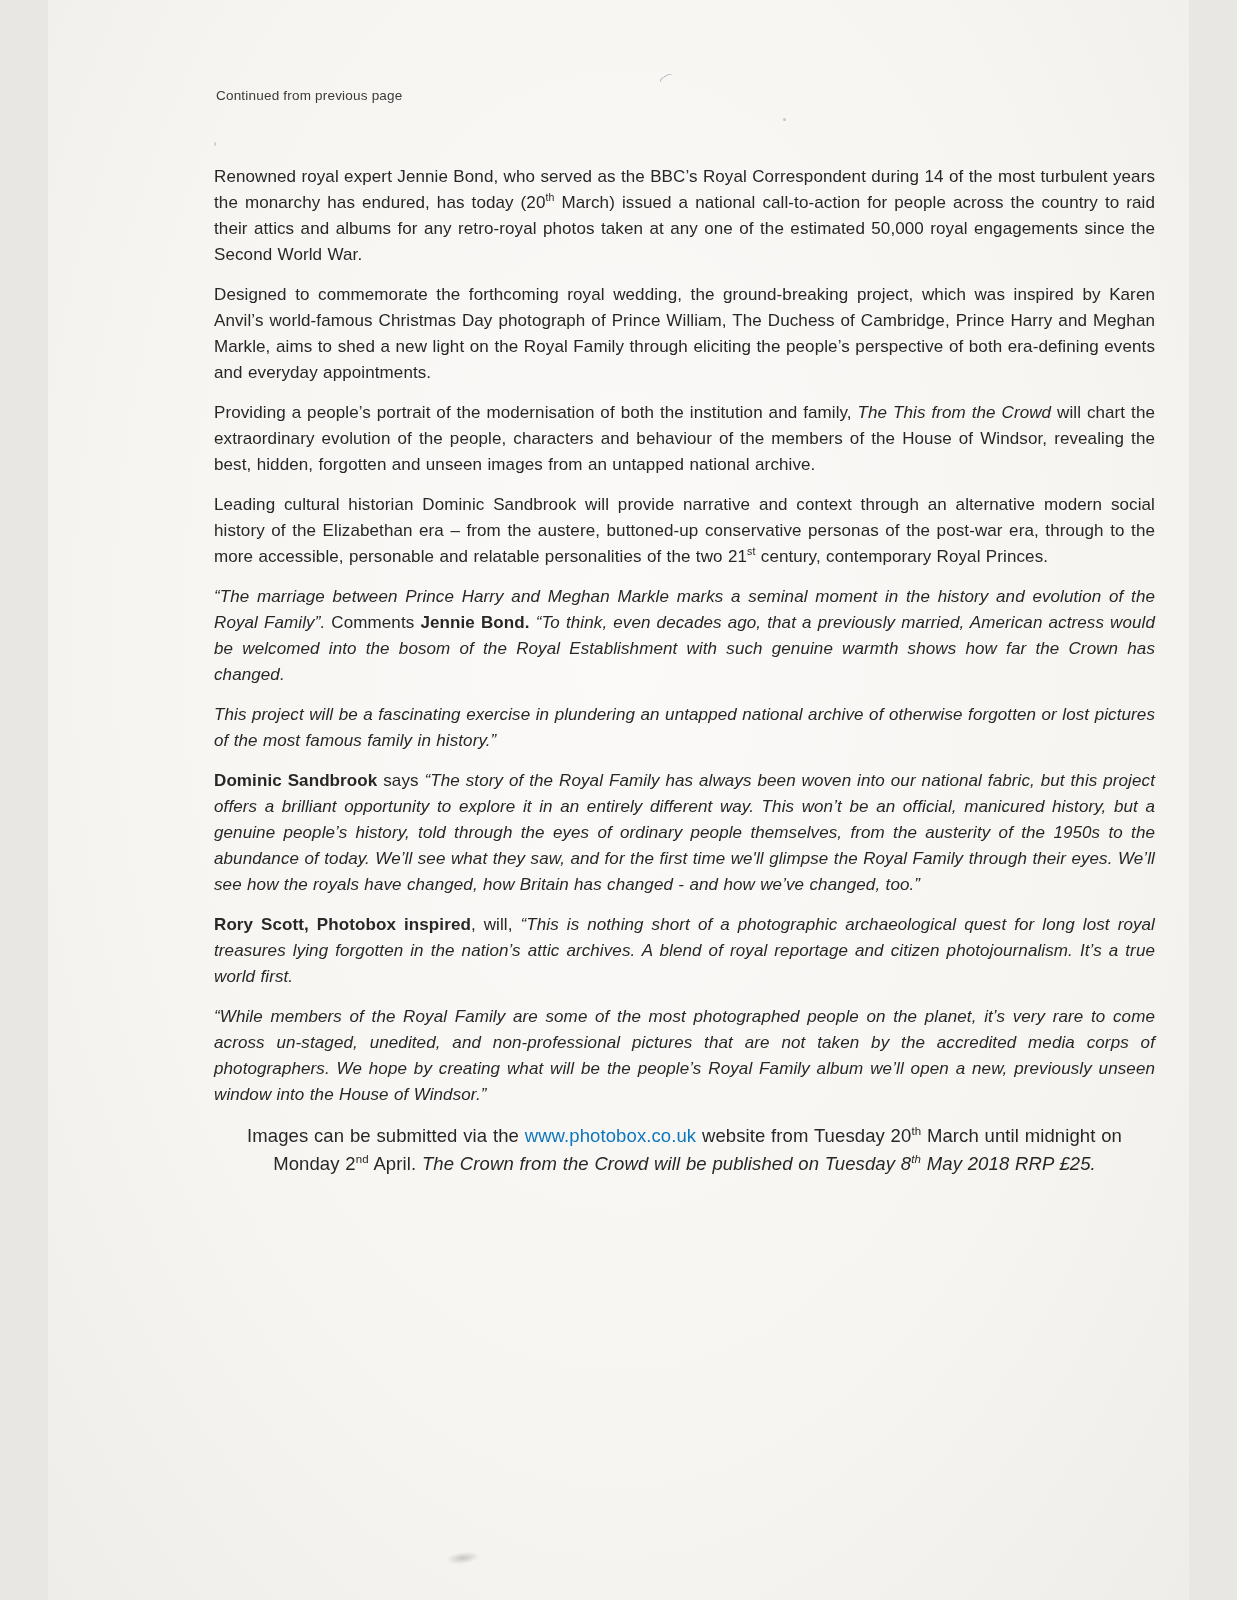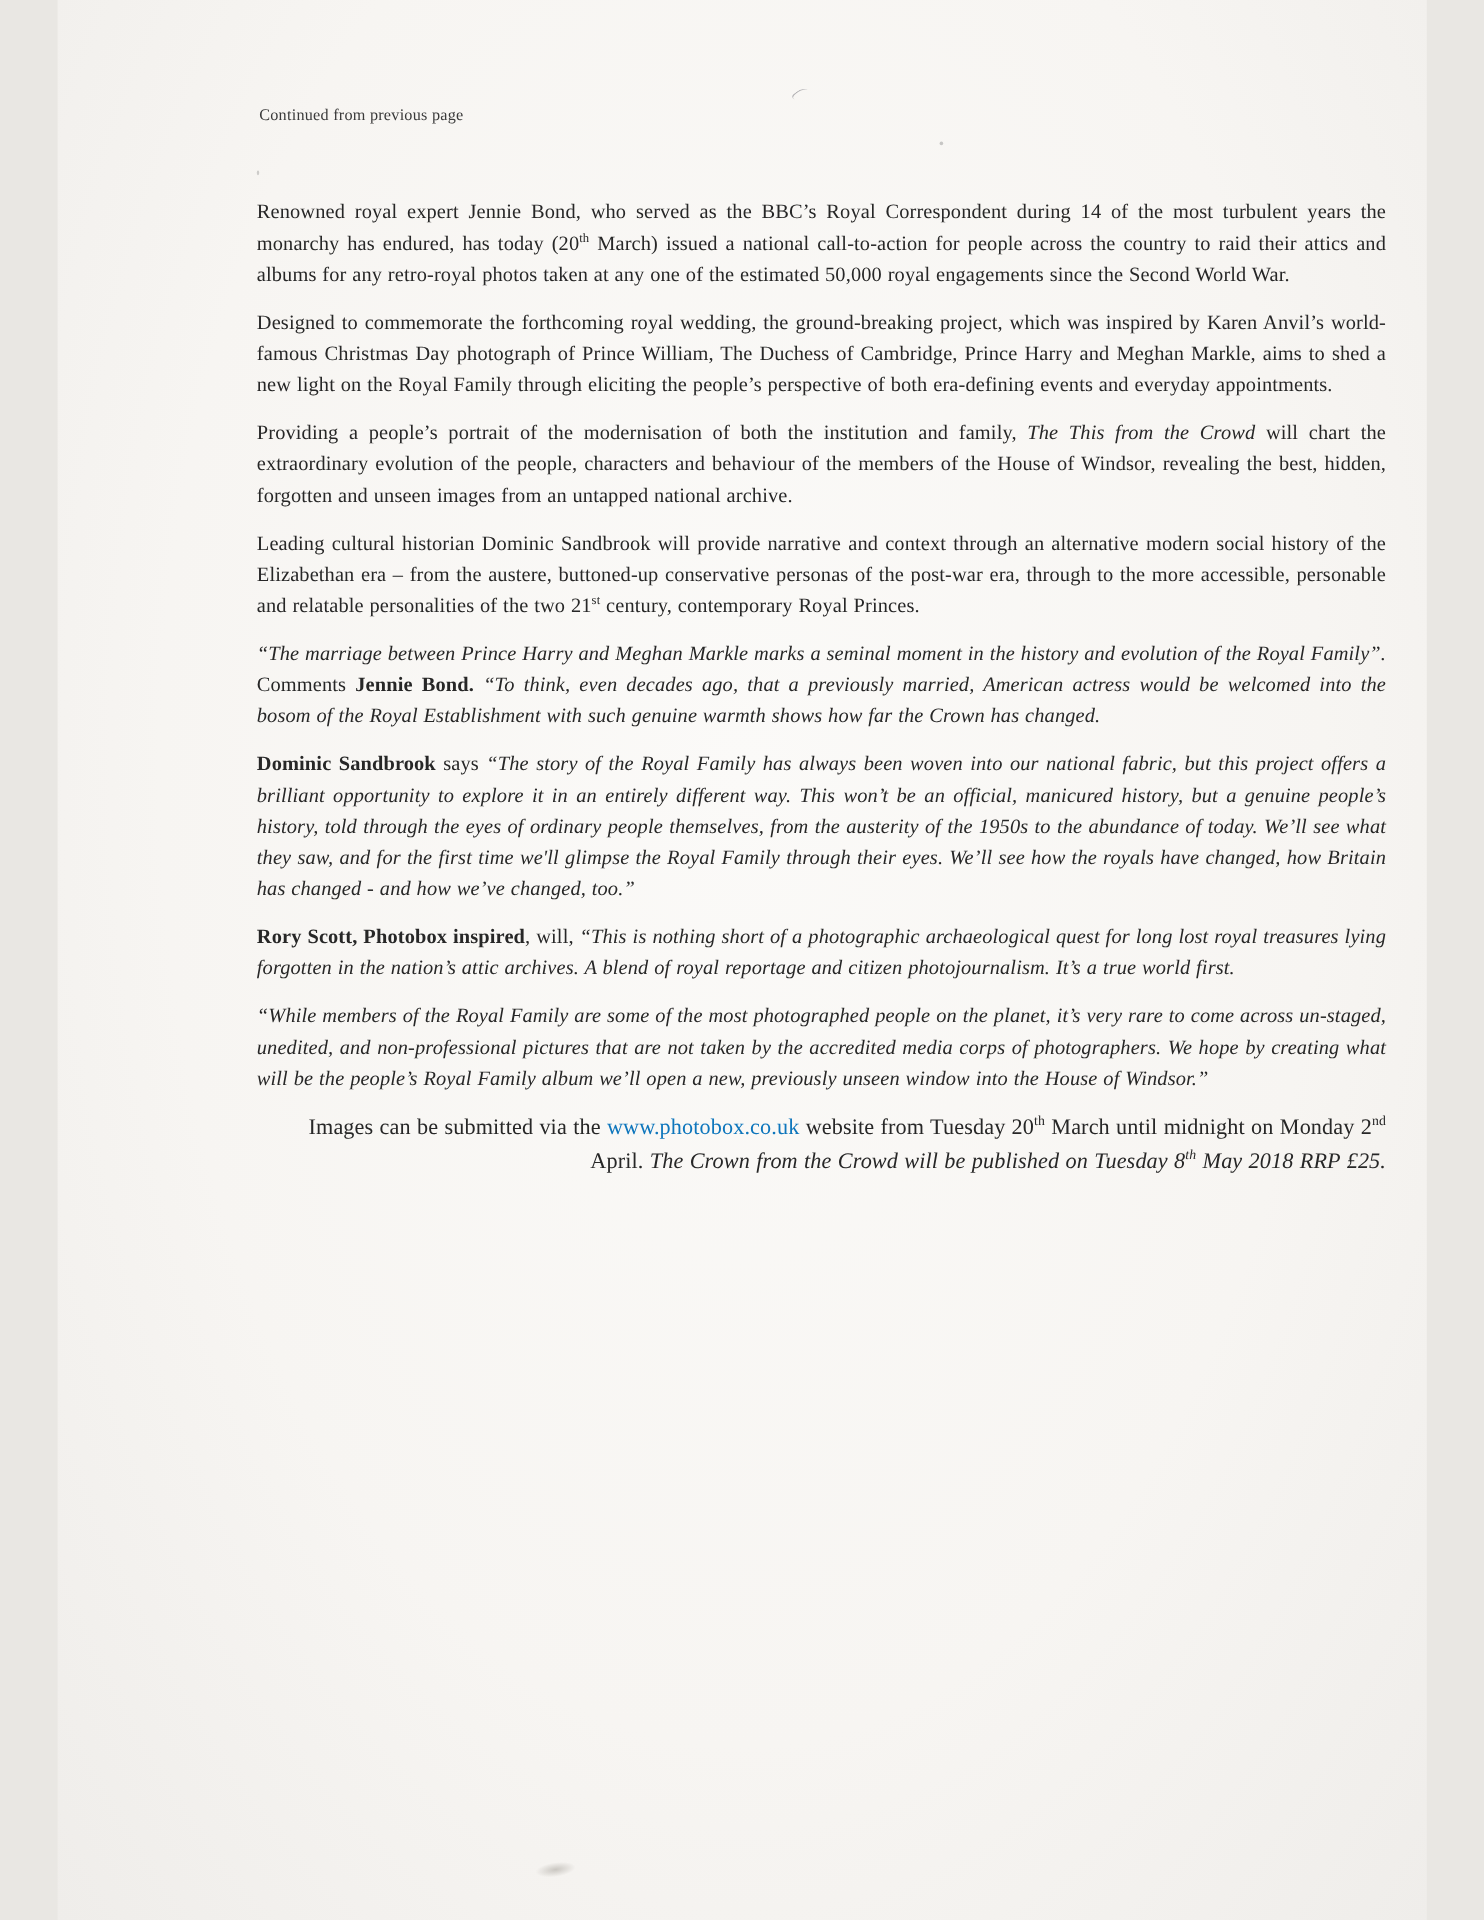--- a/index.html
+++ b/index.html
@@ -3,21 +3,21 @@
 <meta charset="utf-8">
 <style>
   html, body { margin: 0; padding: 0; background: #e9e7e3; }
   .page {
     position: relative;
     width: 1141px;
     height: 1600px;
     margin: 0 auto;
     background:
       radial-gradient(ellipse at 50% 40%, #fbfaf8 0%, #f7f5f2 60%, #efedea 100%);
-    font-family: Liberation Serif, serif;
+    font-family: Liberation Sans, sans-serif;
     color: #272727;
     overflow: hidden;
   }
   .continued-note {
     position: absolute;
     left: 168px;
     top: 88px;
     font-size: 13.5px;
     color: #3a3a3a;
     letter-spacing: 0.2px;
@@ -29,21 +29,21 @@
     width: 941px;
   }
   .para {
     margin: 0 0 14px 0;
     font-size: 17px;
     line-height: 26px;
     text-align: justify;
     letter-spacing: 0.1px;
     word-spacing: 0.5px;
   }
-  .para.left { text-align: right; margin-top: 11px; }
+  .para.left { text-align: center; margin-top: 11px; }
   .para.lg { font-size: 18.5px; line-height: 28px; }
   .para .i { font-style: italic; }
   .para .b { font-weight: bold; margin-top: 24px; }
   .para sup {
     font-size: 62%;
     line-height: 0;
     vertical-align: super;
   }
   .para sup.i { font-style: italic; }
   .para .link { text-decoration: none; cursor: pointer; }
@@ -81,19 +81,20 @@
   <span class="artifact-dot1"></span>
   <span class="artifact-dot2"></span>
   <span class="artifact-bottom"></span>
 
   <div class="content">
       <p class="para"><span>Renowned royal expert Jennie Bond, who served as the BBC’s Royal Correspondent during 14 of the most turbulent years the monarchy has endured, has today (20</span><sup>th</sup><span> March) issued a national call-to-action for people across the country to raid their attics and albums for any retro-royal photos taken at any one of the estimated 50,000 royal engagements since the Second World War.</span></p>
       <p class="para"><span>Designed to commemorate the forthcoming royal wedding, the ground-breaking project, which was inspired by Karen Anvil’s world-famous Christmas Day photograph of Prince William, The Duchess of Cambridge, Prince Harry and Meghan Markle, aims to shed a new light on the Royal Family through eliciting the people’s perspective of both era-defining events and everyday appointments.</span></p>
       <p class="para"><span>Providing a people’s portrait of the modernisation of both the institution and family, </span><span class="i">The This from the Crowd</span><span> will chart the extraordinary evolution of the people, characters and behaviour of the members of the House of Windsor, revealing the best, hidden, forgotten and unseen images from an untapped national archive.</span></p>
       <p class="para"><span>Leading cultural historian Dominic Sandbrook will provide narrative and context through an alternative modern social history of the Elizabethan era – from the austere, buttoned-up conservative personas of the post-war era, through to the more accessible, personable and relatable personalities of the two 21</span><sup>st</sup><span> century, contemporary Royal Princes.</span></p>
       <p class="para"><span class="i">“The marriage between Prince Harry and Meghan Markle marks a seminal moment in the history and evolution of the Royal Family”.</span><span> Comments </span><span class="b">Jennie Bond.</span><span> </span><span class="i">“To think, even decades ago, that a previously married, American actress would be welcomed into the bosom of the Royal Establishment with such genuine warmth shows how far the Crown has changed.</span></p>
+      <p class="para"><span class="i">This project will be a fascinating exercise in plundering an untapped national archive of otherwise forgotten or lost pictures of the most famous family in history.”</span></p>
       <p class="para"><span class="b">Dominic Sandbrook</span><span> says </span><span class="i">“The story of the Royal Family has always been woven into our national fabric, but this project offers a brilliant opportunity to explore it in an entirely different way. This won’t be an official, manicured history, but a genuine people’s history, told through the eyes of ordinary people themselves, from the austerity of the 1950s to the abundance of today. We’ll see what they saw, and for the first time we'll glimpse the Royal Family through their eyes. We’ll see how the royals have changed, how Britain has changed - and how we’ve changed, too.”</span></p>
       <p class="para"><span class="b">Rory Scott, Photobox inspired</span><span>, will, </span><span class="i">“This is nothing short of a photographic archaeological quest for long lost royal treasures lying forgotten in the nation’s attic archives. A blend of royal reportage and citizen photojournalism. It’s a true world first.</span></p>
       <p class="para"><span class="i">“While members of the Royal Family are some of the most photographed people on the planet, it’s very rare to come across un-staged, unedited, and non-professional pictures that are not taken by the accredited media corps of photographers. We hope by creating what will be the people’s Royal Family album we’ll open a new, previously unseen window into the House of Windsor.”</span></p>
       <p class="para left lg"><span>Images can be submitted via the </span><span class="link" style="color: rgb(14, 118, 188);">www.photobox.co.uk</span><span> website from Tuesday 20</span><sup>th</sup><span> March until midnight on Monday 2</span><sup>nd</sup><span> April. </span><span class="i">The Crown from the Crowd will be published on Tuesday 8</span><sup class="i">th</sup><span class="i"> May 2018 RRP £25.</span></p>
     </div>
 
 </div>
 
 </body></html>

